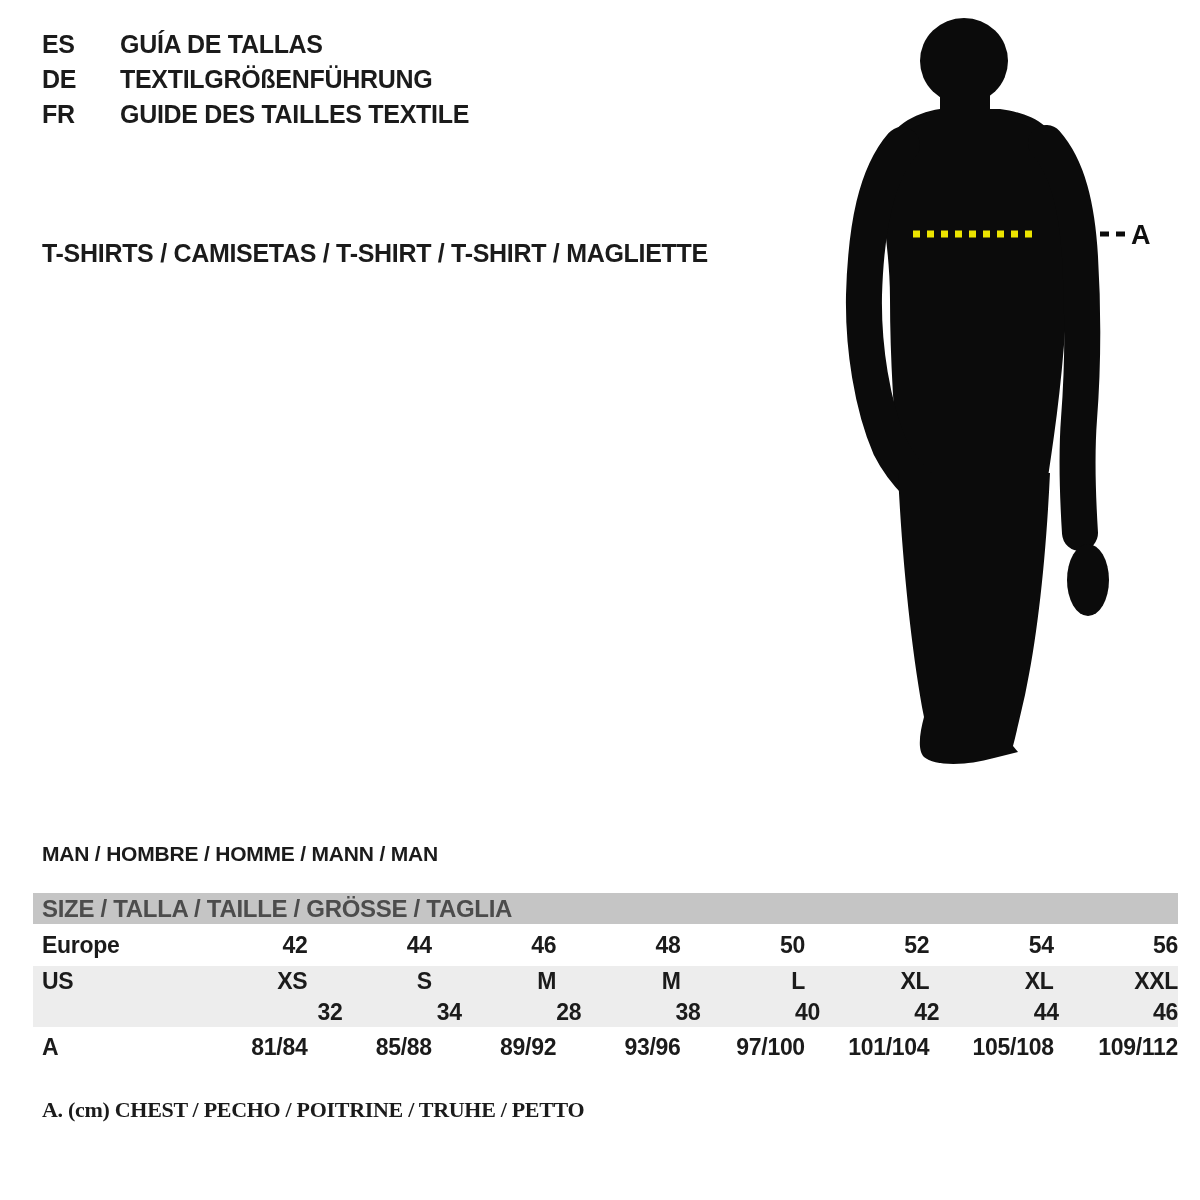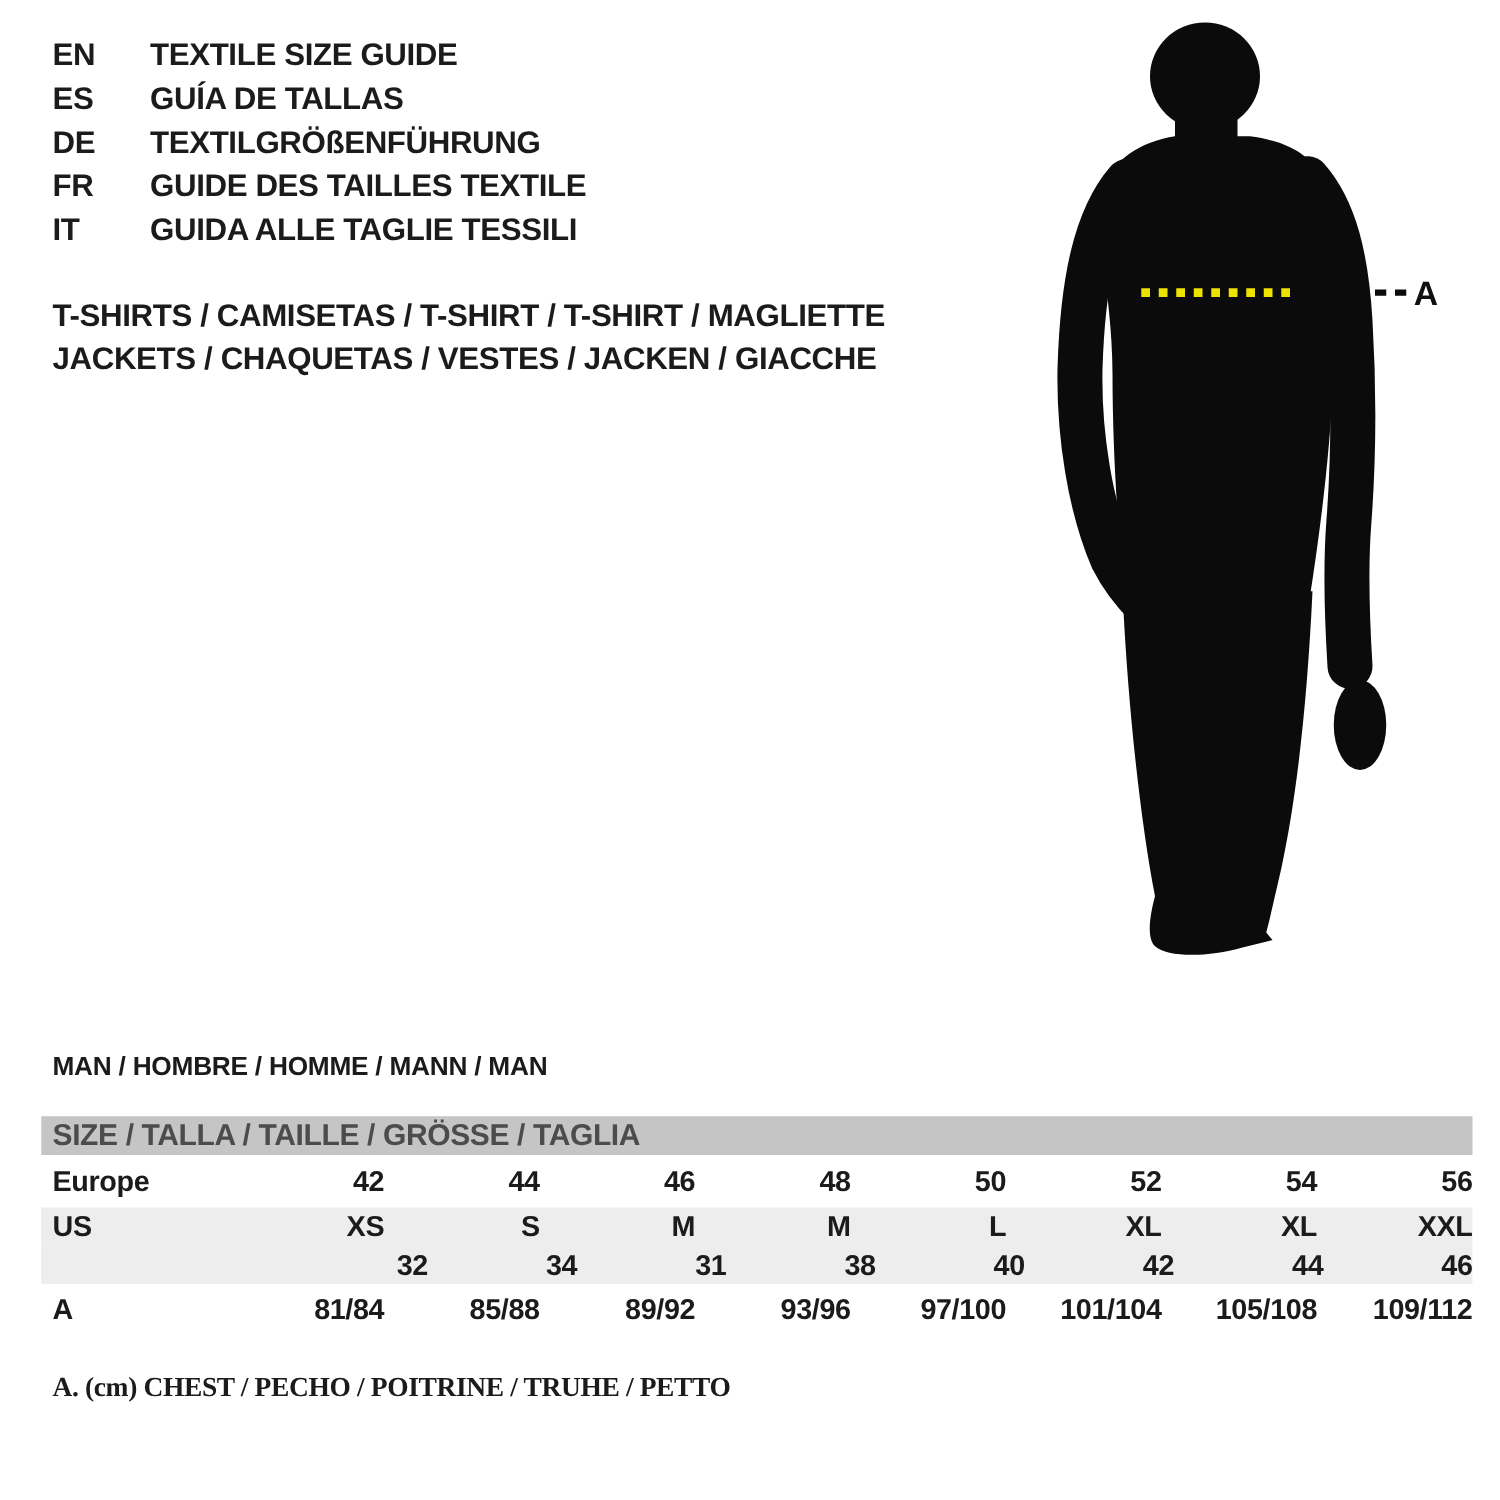--- a/index.html
+++ b/index.html
@@ -54,44 +54,35 @@
   .tcell{font-size:23px;font-weight:bold;text-align:right;letter-spacing:-0.3px;}
 
   
   .footnote{left:42px;top:1097px;font-size:22px;font-weight:bold;letter-spacing:-0.3px;font-family:Liberation Serif, serif;}
 </style>
 </head>
 <body>
 
 <div class="abs lang-list">
   <div class="lang-row">
-    <span class="lang-code">EN</span>
-    <span class="lang-label">TEXTILE SIZE GUIDE</span>
-  </div>
-  <div class="lang-row">
     <span class="lang-code">ES</span>
     <span class="lang-label">GUÍA DE TALLAS</span>
   </div>
   <div class="lang-row">
     <span class="lang-code">DE</span>
     <span class="lang-label">TEXTILGRÖßENFÜHRUNG</span>
   </div>
   <div class="lang-row">
     <span class="lang-code">FR</span>
     <span class="lang-label">GUIDE DES TAILLES TEXTILE</span>
   </div>
-  <div class="lang-row">
-    <span class="lang-code">IT</span>
-    <span class="lang-label">GUIDA ALLE TAGLIE TESSILI</span>
-  </div>
 </div>
 
 <div class="abs products">
   <div>T-SHIRTS / CAMISETAS / T-SHIRT / T-SHIRT / MAGLIETTE</div>
-  <div>JACKETS / CHAQUETAS / VESTES / JACKEN / GIACCHE</div>
 </div>
 
 <svg class="abs figure-svg" viewBox="0 0 340 790" aria-hidden="true">
   <g>
     <ellipse class="sil" cx="144" cy="56" rx="44" ry="43"></ellipse>
     <rect class="sil" x="120" y="78" width="50" height="36"></rect>
     <path class="sil" d="M 62 150 C 68 122, 94 108, 120 104 L 180 104 C 210 108, 234 120, 240 146
          C 248 188, 250 240, 247 292 C 244 360, 236 420, 228 472 L 80 476
          C 74 418, 70 352, 70 294 C 70 240, 58 194, 62 150 Z"></path>
     <path class="sil-stroke" d="M 82 140 C 56 170, 46 222, 44 290 C 43 342, 52 400, 70 442 C 79 460, 90 472, 98 480"></path>
@@ -133,21 +124,21 @@
     <div class="tcell">L</div>
     <div class="tcell">XL</div>
     <div class="tcell">XL</div>
     <div class="tcell">XXL</div>
   </div>
 
   <div class="trow r2">
     <div class="tlabel"></div>
     <div class="tcell">32</div>
     <div class="tcell">34</div>
-    <div class="tcell">31</div>
+    <div class="tcell">28</div>
     <div class="tcell">38</div>
     <div class="tcell">40</div>
     <div class="tcell">42</div>
     <div class="tcell">44</div>
     <div class="tcell">46</div>
   </div>
 
   <div class="trow r3">
     <div class="tlabel">A</div>
     <div class="tcell">81/84</div>

